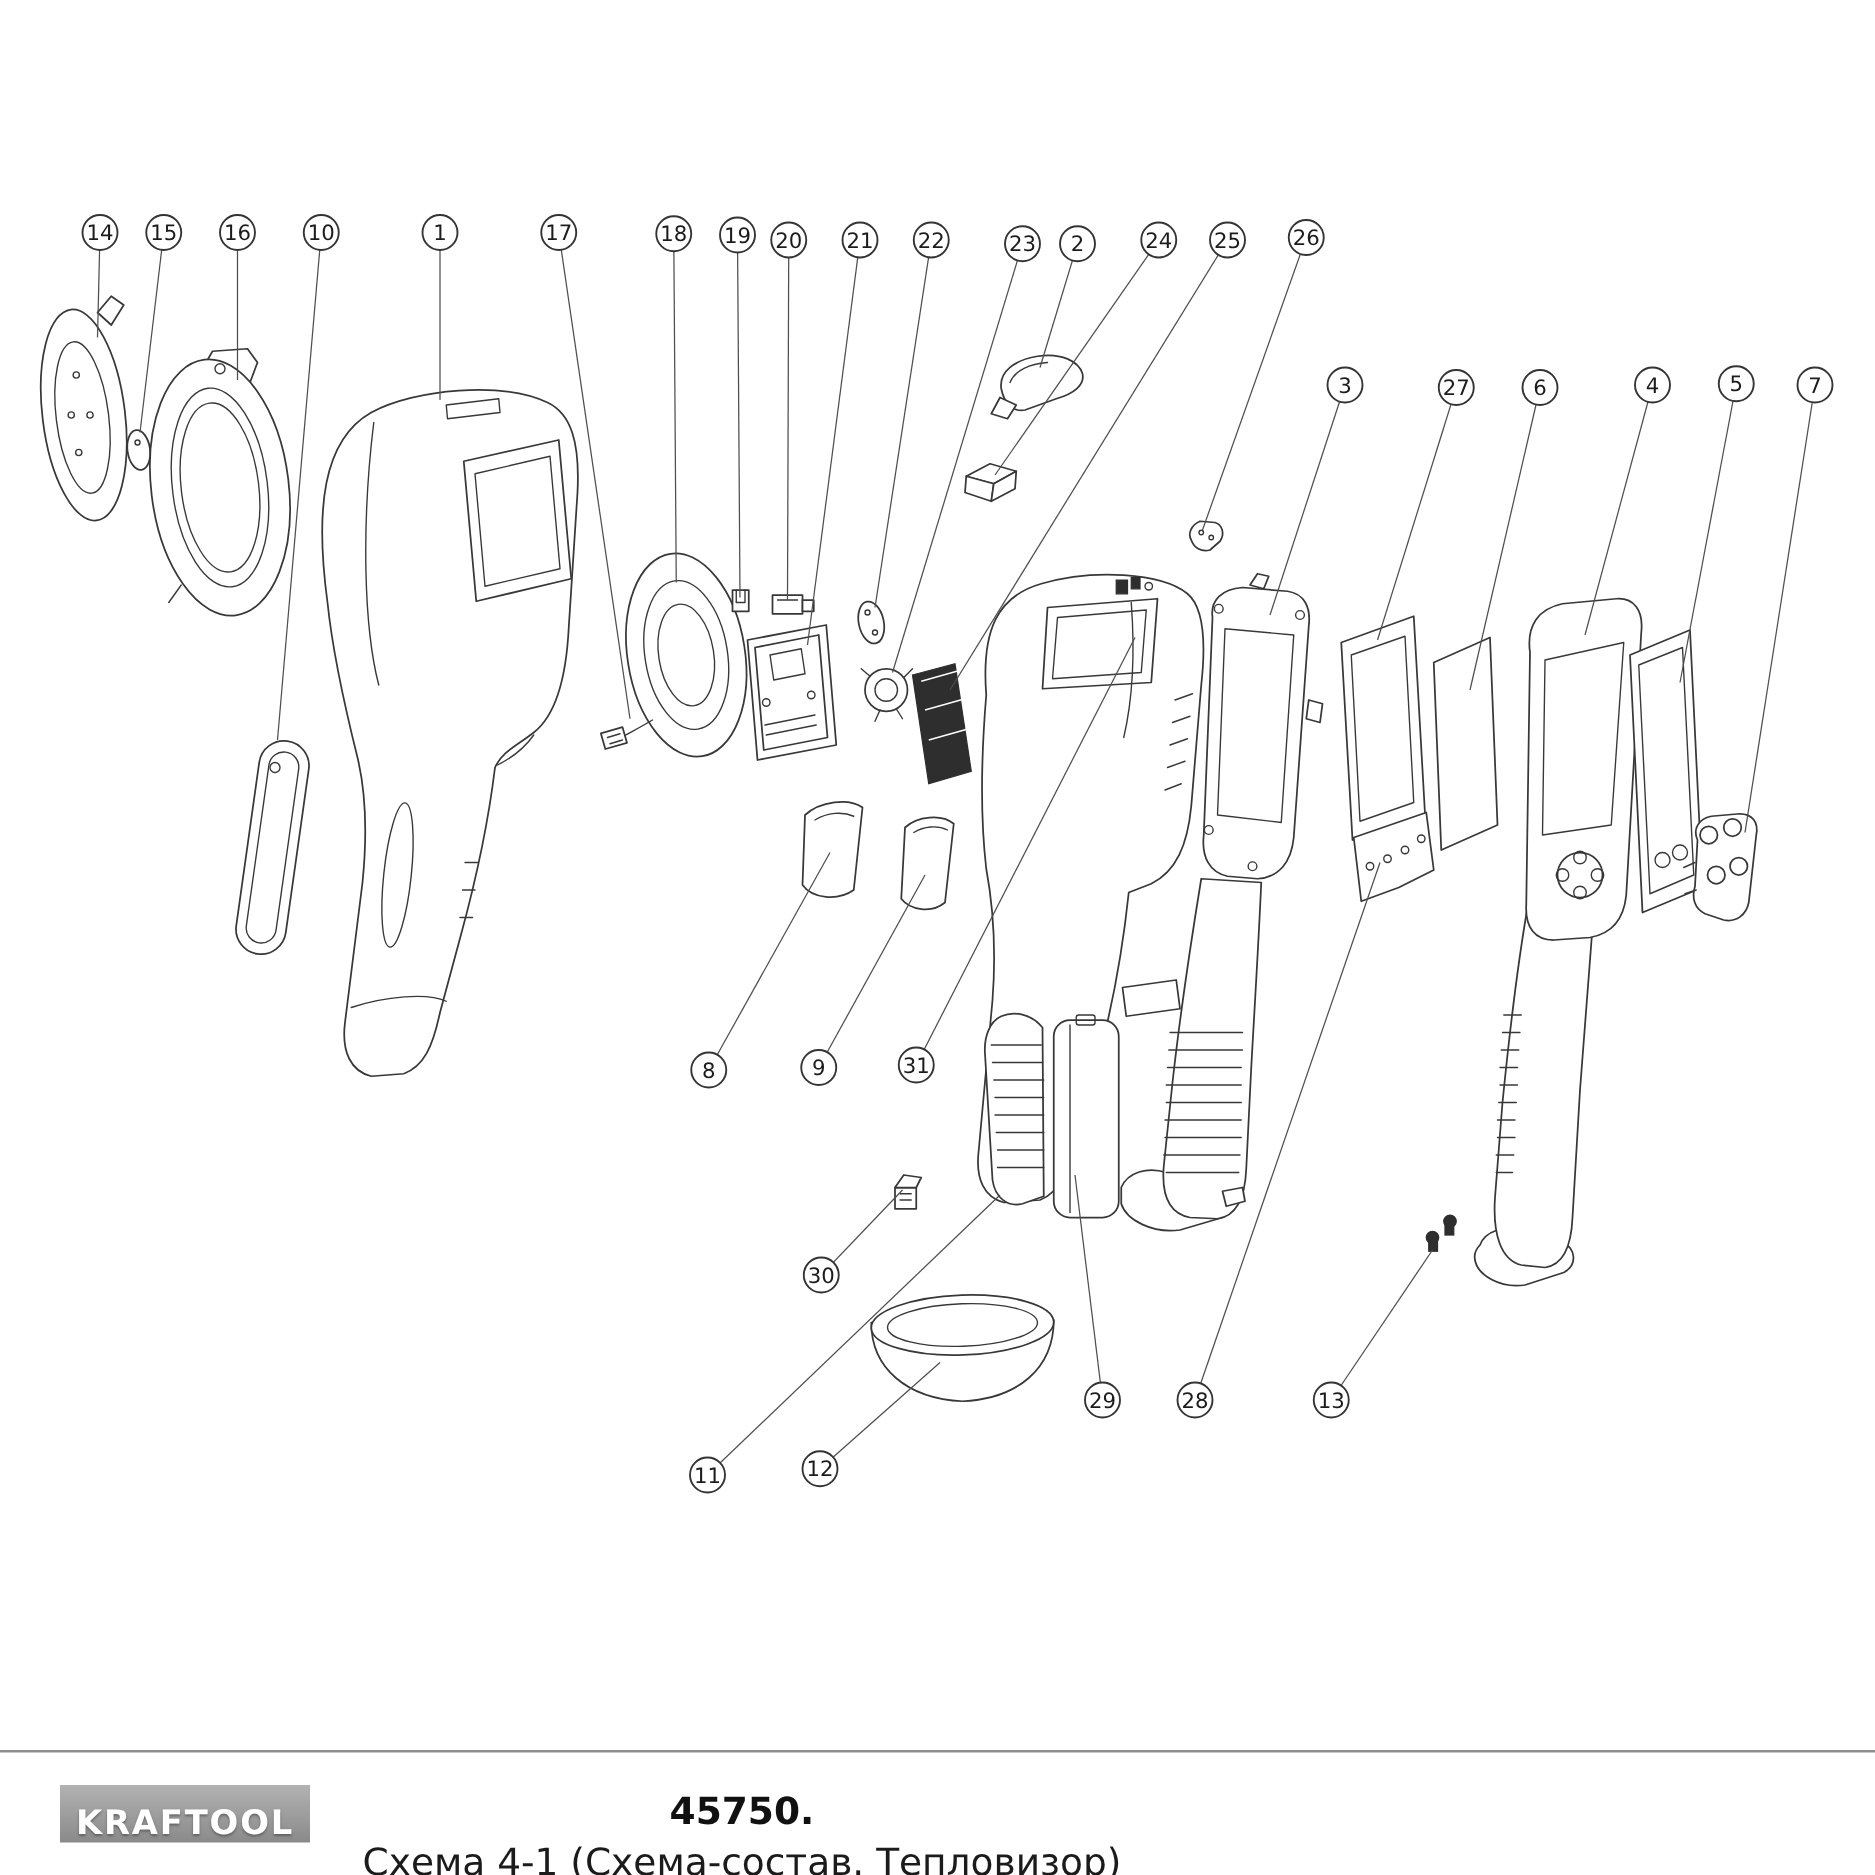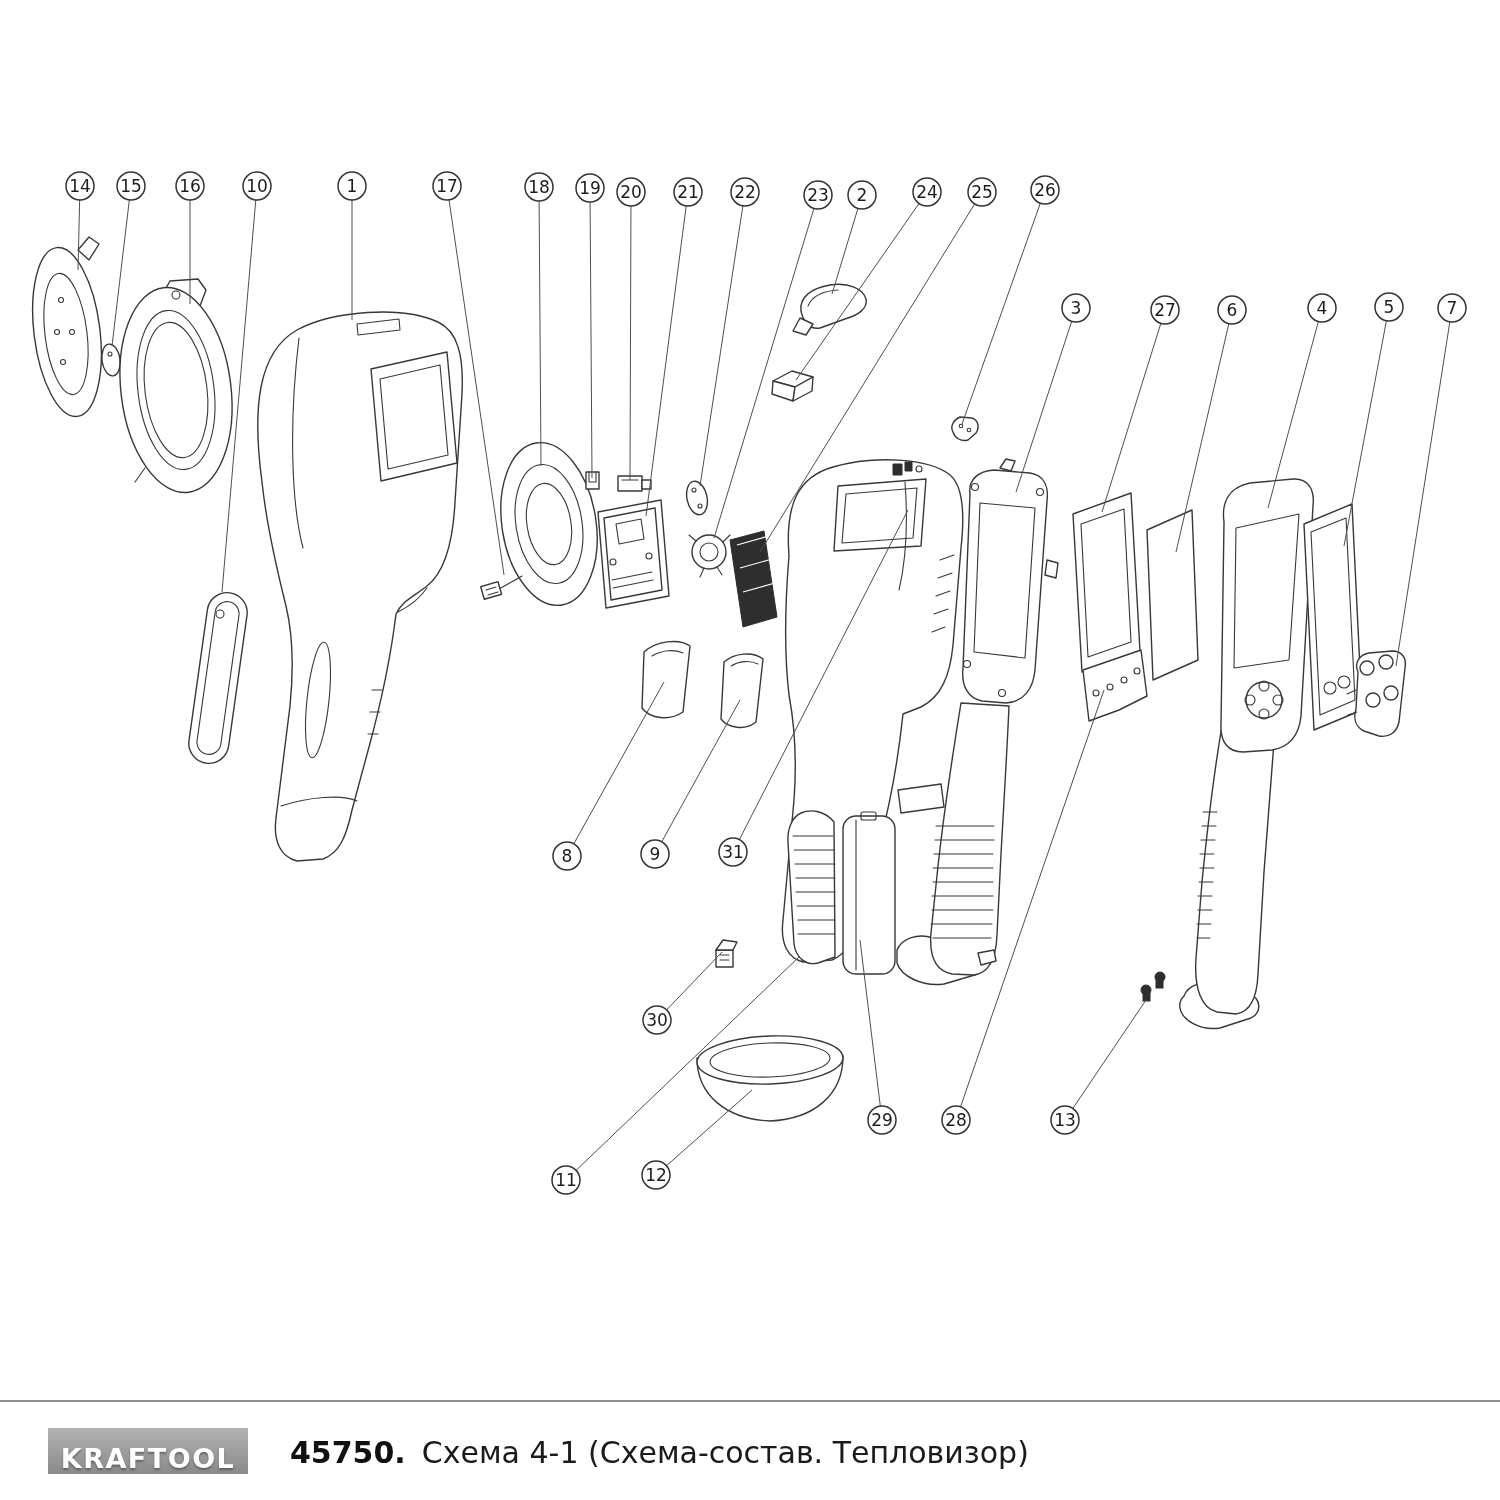--- a/index.html
+++ b/index.html
@@ -9,22 +9,22 @@
   .part { fill:#ffffff; stroke:#383838; stroke-width:1.4; stroke-linejoin:round; stroke-linecap:round; }
   .detail { fill:none; stroke:#383838; stroke-width:1.1; stroke-linejoin:round; stroke-linecap:round; }
   .dark { fill:#2e2e2e; stroke:#2e2e2e; stroke-width:1; }
   .leader { stroke:#4f4f4f; stroke-width:1; }
   .callout-circle { fill:#ffffff; stroke:#343434; stroke-width:1.5; }
   .callout-num { font-family:"DejaVu Sans", sans-serif; font-size:17px; fill:#1c1c1c; text-anchor:middle; }
   .divider { position:absolute; left:0; top:1400px; width:1500px; height:2px; background:#8f8f8f; }
   .logo { position:absolute; left:48px; top:1428px; width:200px; height:46px;
           background:linear-gradient(180deg,#b2b2b2,#8a8a8a); display:flex; align-items:flex-end; justify-content:center; }
   .logo-text { color:#ffffff; font-weight:bold; font-size:27px; letter-spacing:1.5px; text-shadow:0 2px 2px rgba(60,60,60,0.55); }
-  .doc-title { position:absolute; left:290px; top:1432px; height:40px; display:flex; align-items:center; gap:16px;
-               font-size:30px; color:#1b1b1b; }
+  .doc-title { position:absolute; left:290px; top:1432px; height:40px; display:flex; align-items:center; gap:6px;
+               font-size:30px; color:#1b1b1b;flex-direction:column; }
   .doc-code { font-weight:bold; color:#111; }
 </style>
 </head>
 <body>
 
 <div class="page">
 
   <svg class="canvas" width="1500" height="1400" viewBox="0 0 1500 1400" xmlns="http://www.w3.org/2000/svg">
 
     <g>

